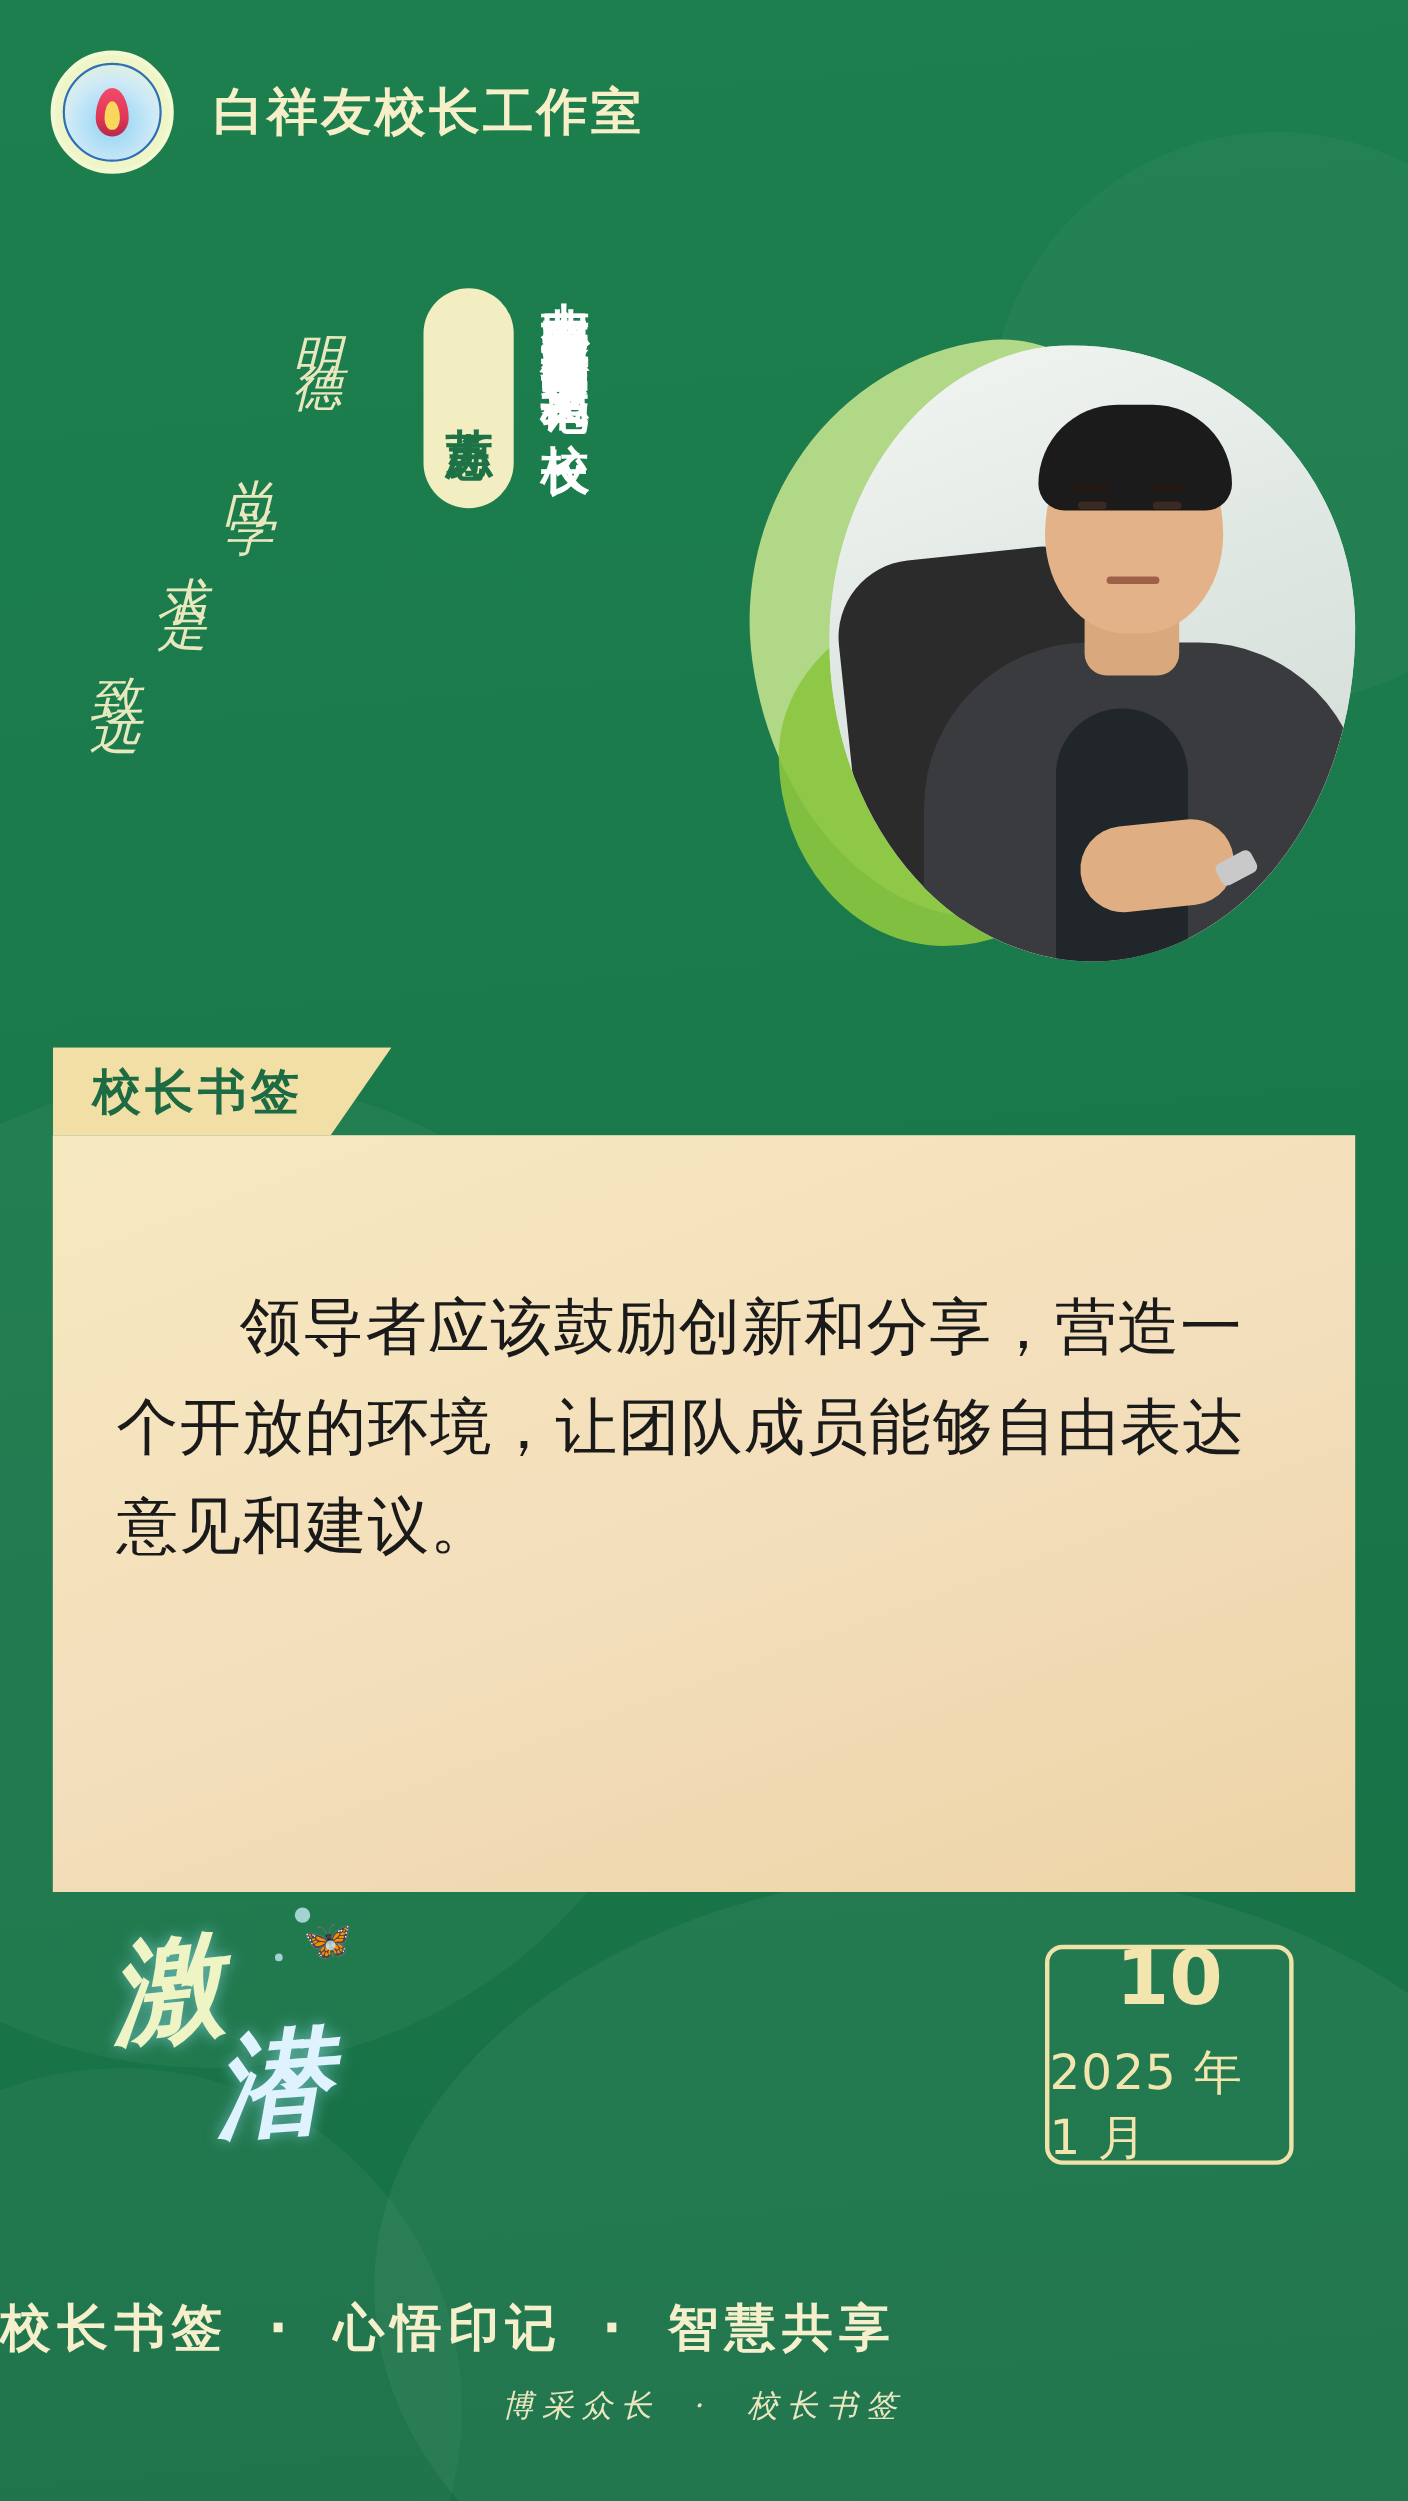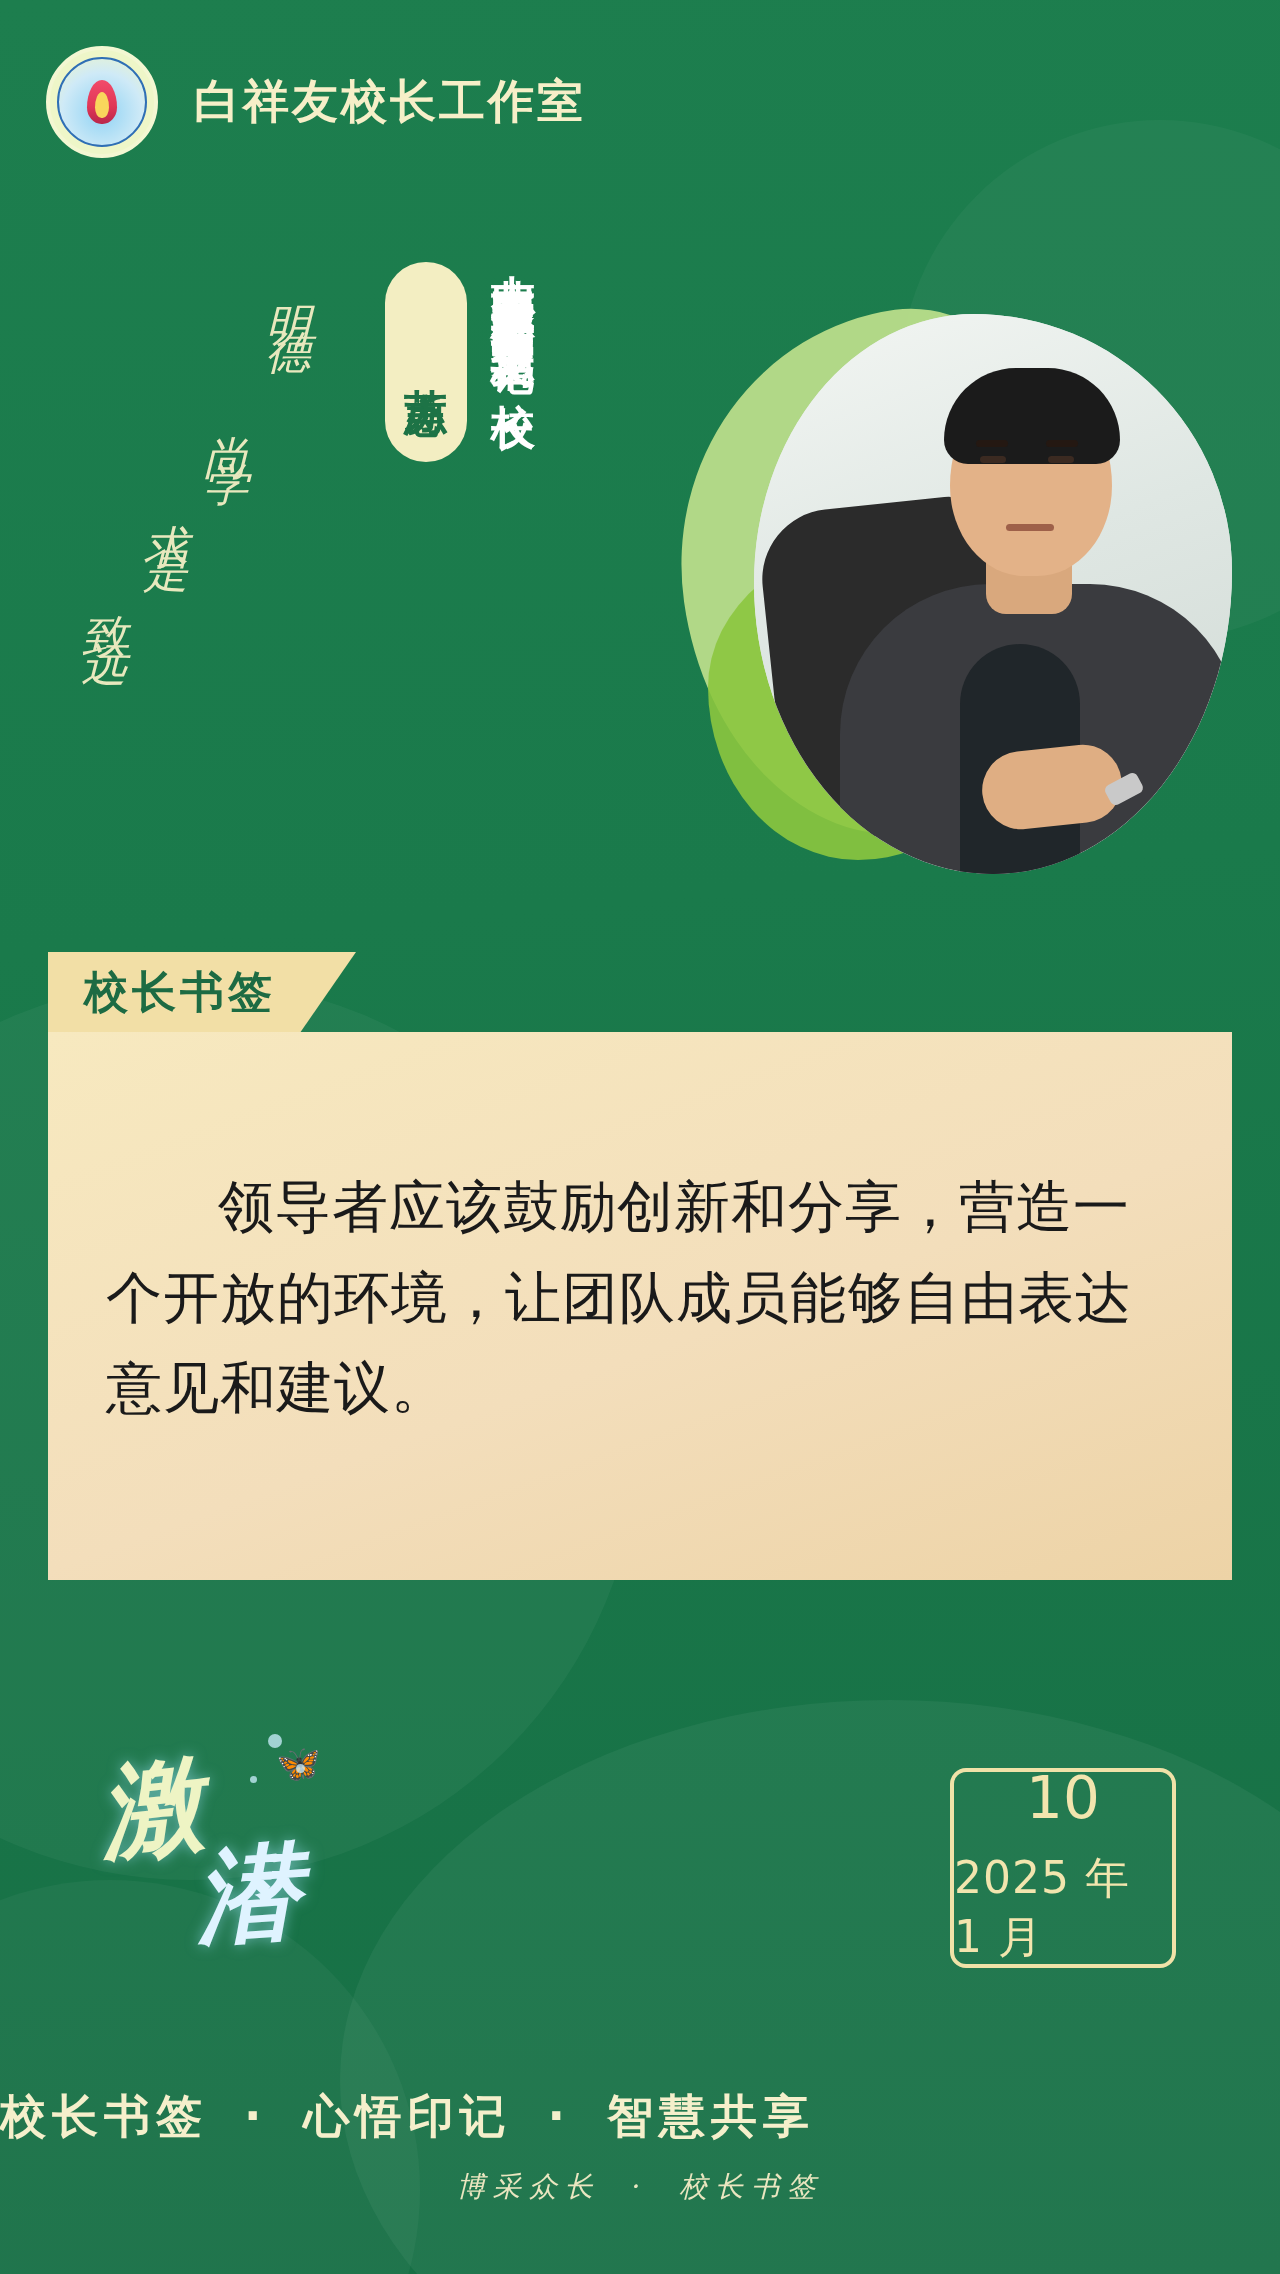--- a/index.html
+++ b/index.html
@@ -291,21 +291,21 @@
     font-weight: bold;
     letter-spacing: 4px;
     clip-path: polygon(0 0, 100% 0, 82% 100%, 0 100%);
     font-family: "DejaVu Sans", "Liberation Sans", sans-serif;
   }
   .card {
     position: absolute;
     left: 48px;
     top: 1032px;
     width: 1184px;
-    height: 548px;
+    height: 688px;
     background: linear-gradient(160deg, #f7e9bf 0%, #f3debb 55%, #edd3a6 100%);
     box-sizing: border-box;
     padding: 130px 58px 0 58px;
   }
   .quote {
     color: #1a1a1a;
     font-size: 56px;
     line-height: 1.62;
     text-indent: 112px;
     font-family: "DejaVu Serif", "Liberation Serif", serif;
@@ -357,22 +357,22 @@
     border: 4px solid #f0e2a8;
     border-radius: 16px;
     color: #f2e5ae;
     display: flex;
     flex-direction: column;
     align-items: center;
     justify-content: center;
     box-sizing: border-box;
   }
   .datebox .day {
-    font-size: 58px;
-    font-weight: normal;
+    font-size: 70px;
+    font-weight: bold;
     line-height: 1;
     margin-bottom: 8px;
     font-family: "DejaVu Sans", "Liberation Sans", sans-serif;
   }
   .datebox .sep {
     width: 100%;
     height: 3px;
     background: #f0e2a8;
     margin-bottom: 14px;
   }

